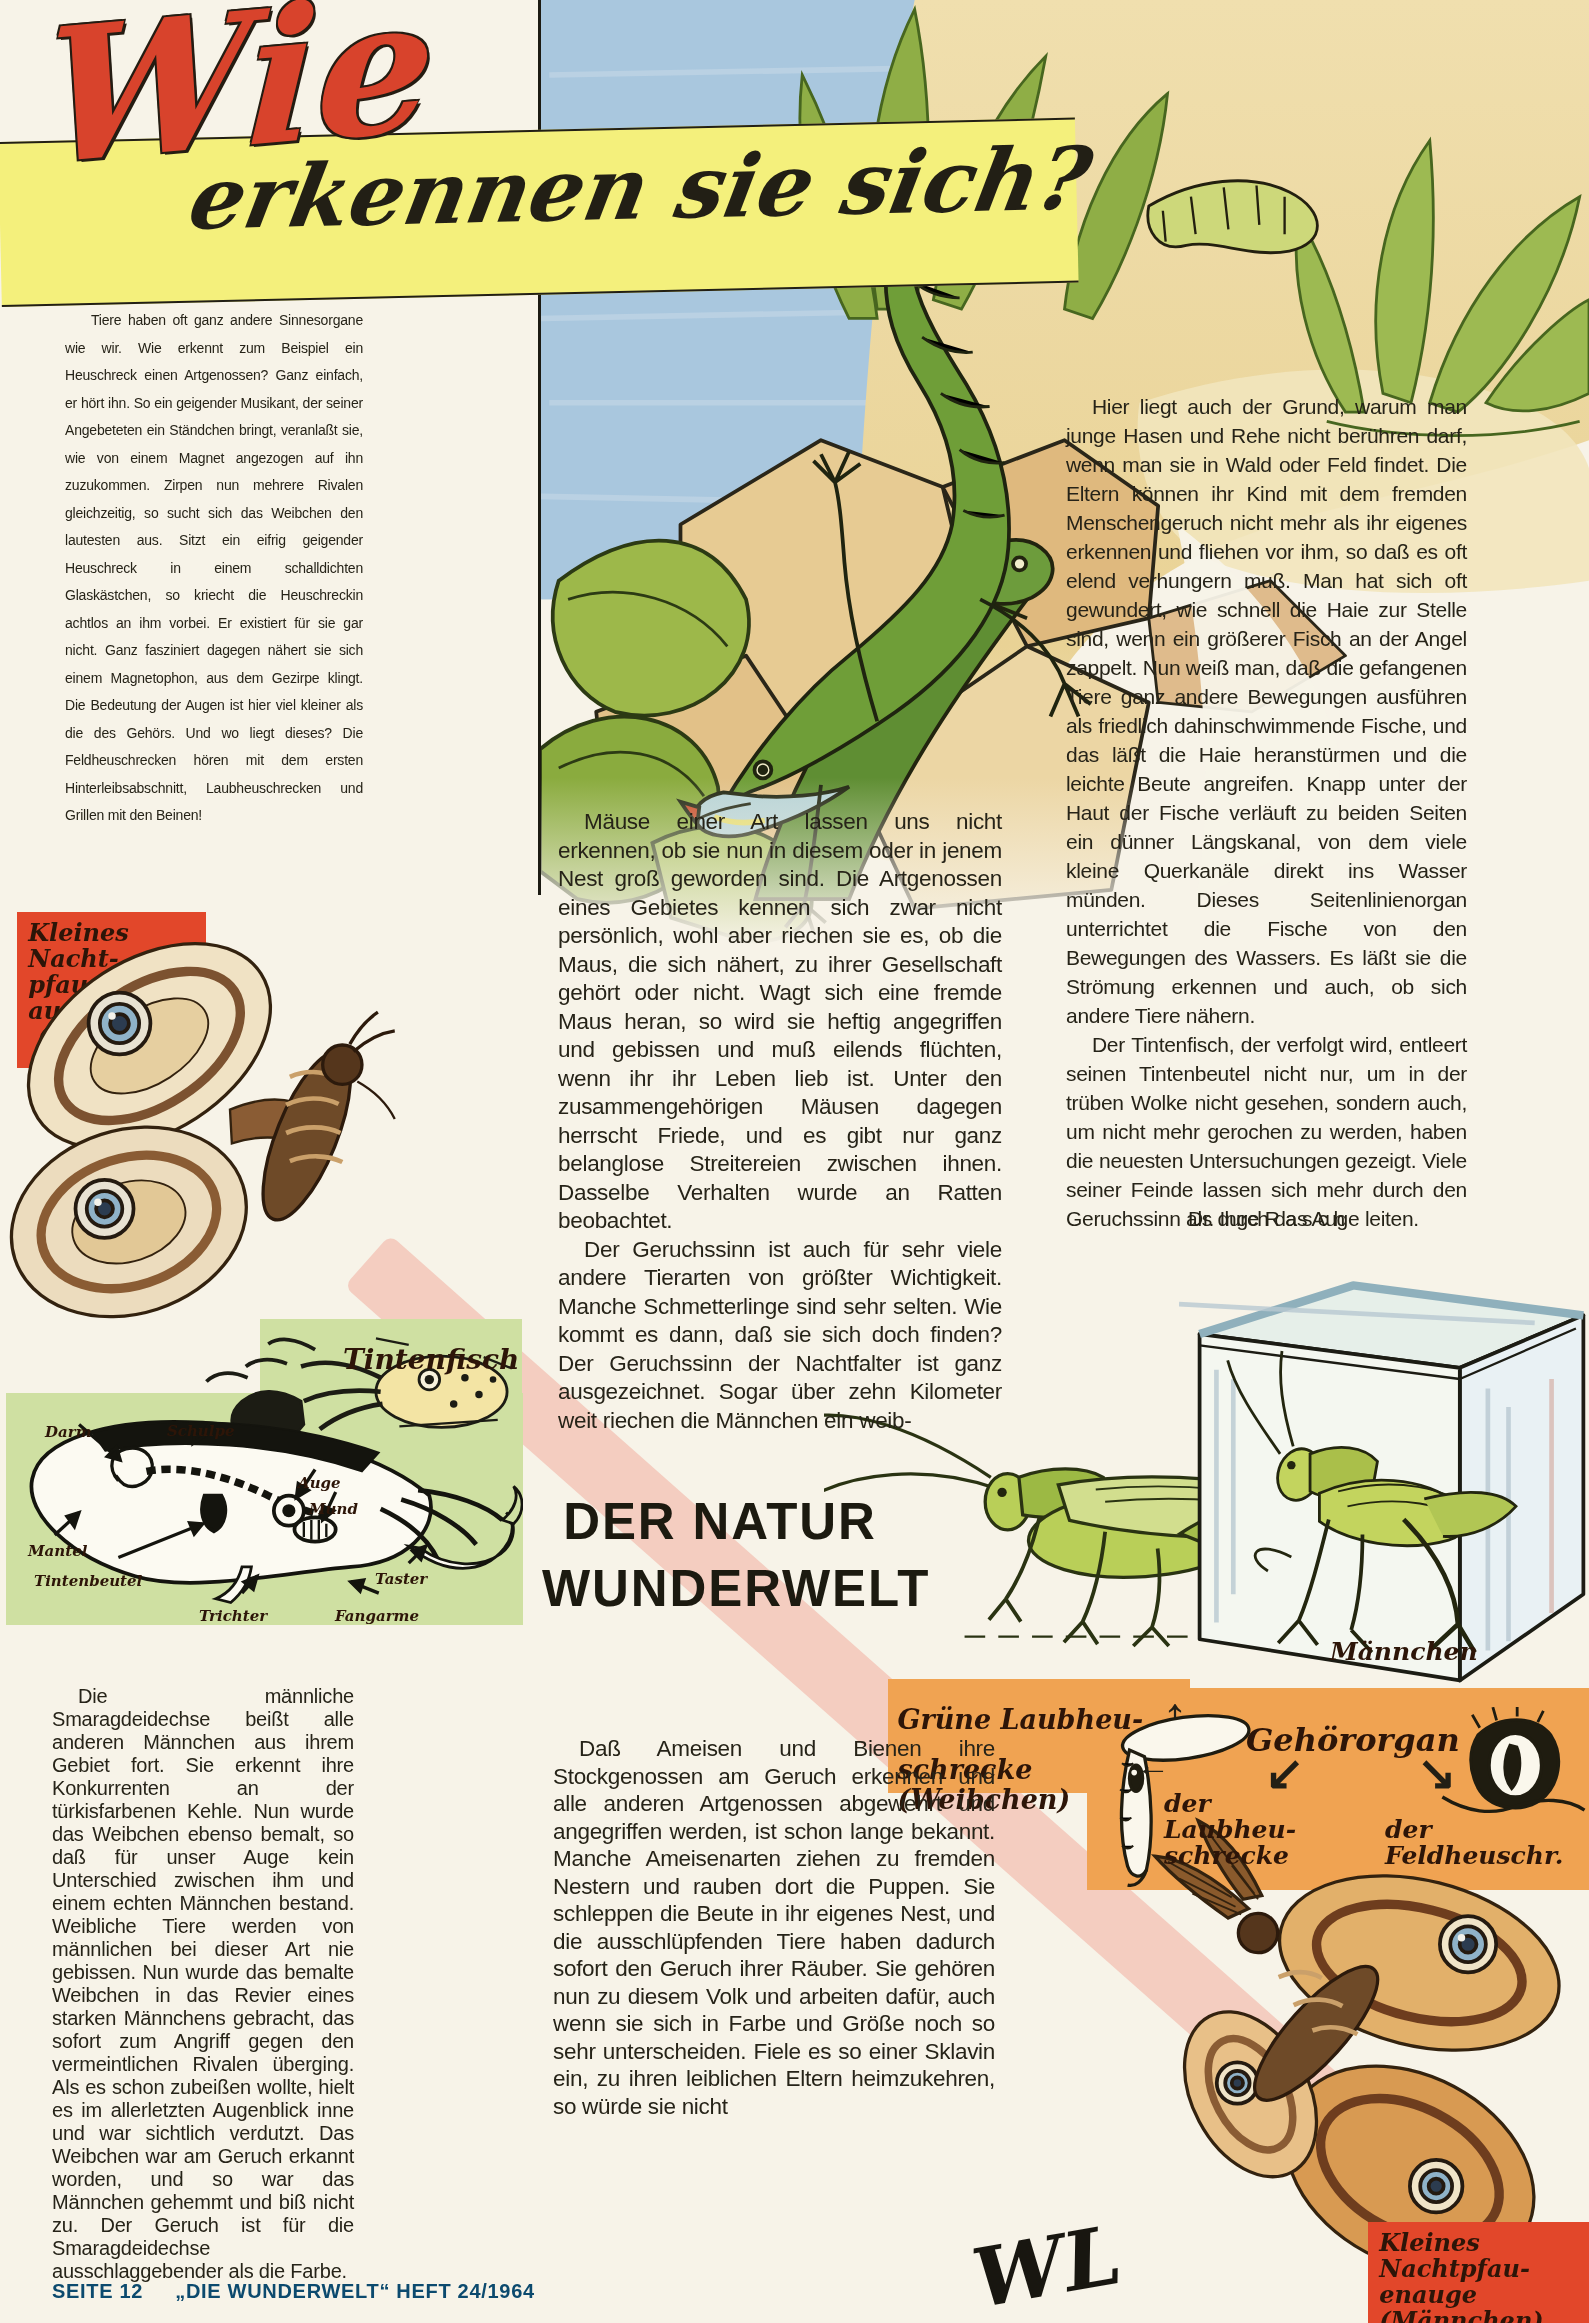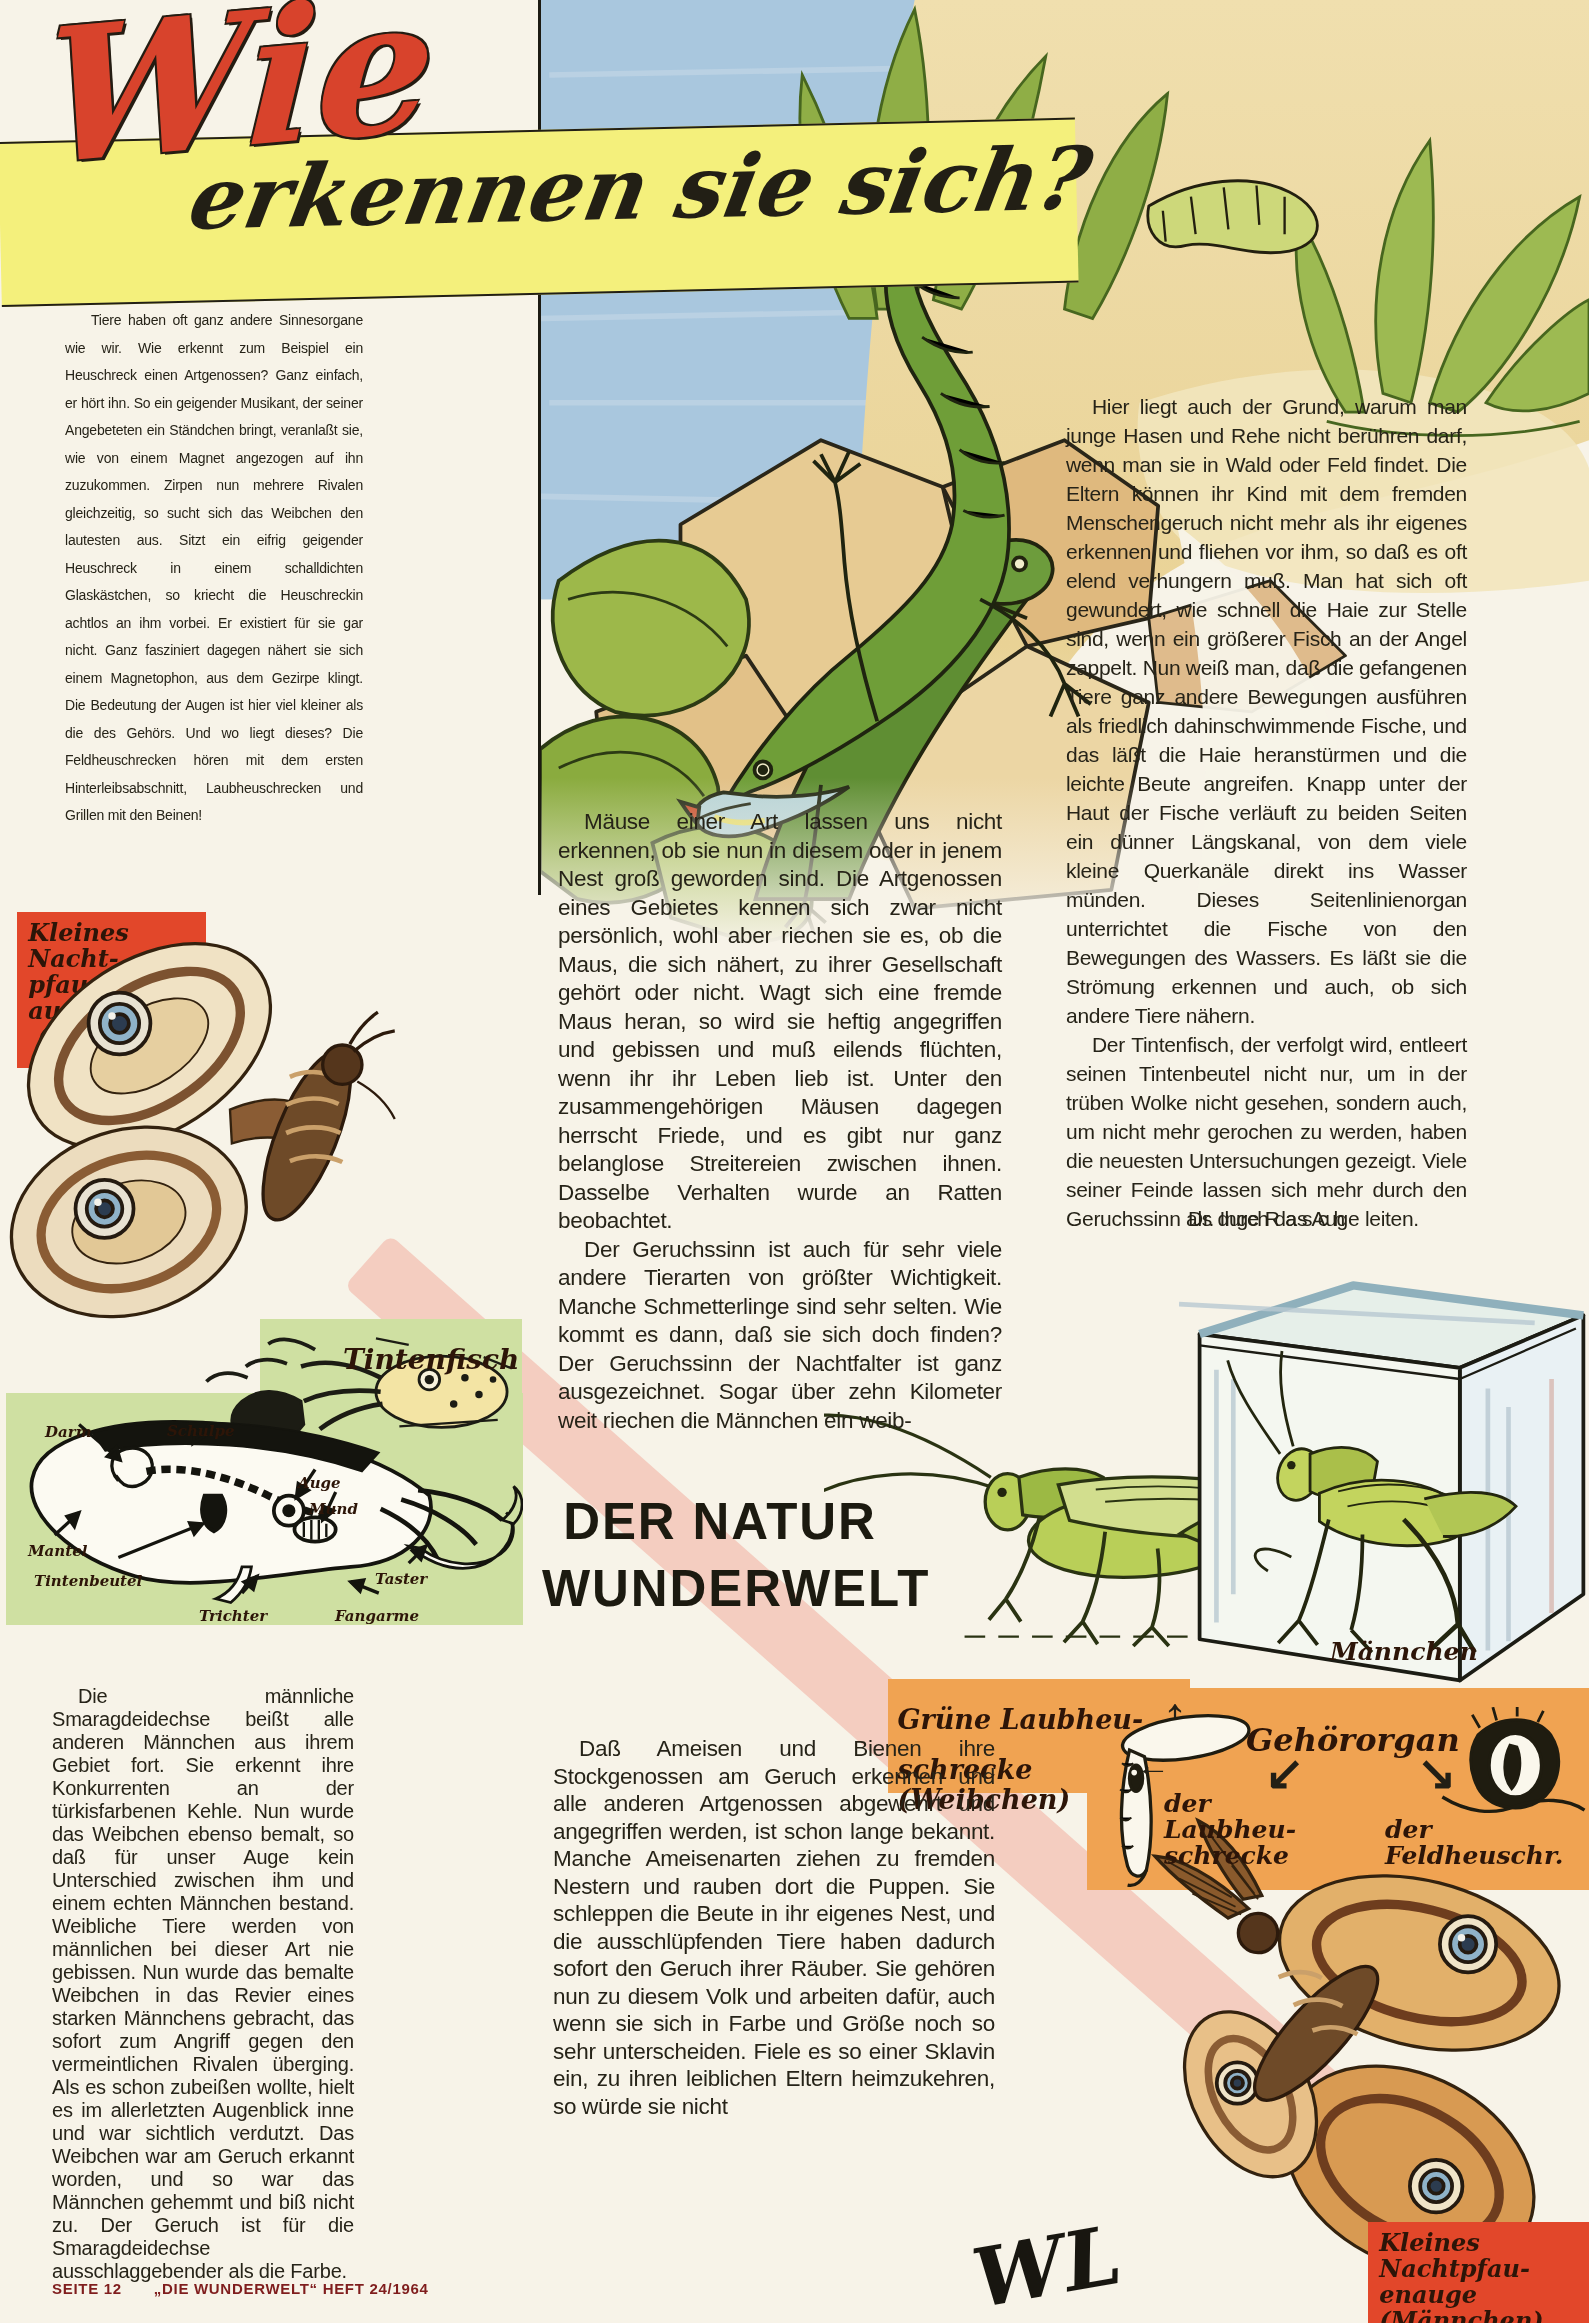--- a/index.html
+++ b/index.html
@@ -39,21 +39,21 @@
   .redbox div{font-size:24px;line-height:26px;}
   .box-mothf{left:17px;top:892px;width:167px;height:141px;}
   .box-mothm{left:1368px;top:2202px;width:200px;height:111px;}
   .greenbox{background:var(--green);z-index:2;}
   .orangebox{background:var(--orange);z-index:3;}
   .lbl{z-index:7;white-space:nowrap;}
   .lbl div{font-size:25px;line-height:26px;}
   .rule{left:538px;top:0;width:2.8px;height:895px;background:#1c1a12;z-index:2;}
   .pink{left:203px;top:1659px;width:1307px;height:69px;background:var(--pink);opacity:.85;
         transform:rotate(41.5deg);border-radius:9.4px;z-index:1;}
-  .footer{left:52px;top:2280px;font-size:15px;font-weight:700;letter-spacing:0.7px;z-index:6;color:#7f1d1d;}
+  .footer{left:52px;top:2280px;font-size:20px;font-weight:700;letter-spacing:0.7px;z-index:6;color:#0c4a6e;}
   .footer span{margin-right:32px;}
   .sig{left:973px;top:2219px;font-family:"DejaVu Serif",serif;font-style:italic;font-weight:700;
        font-size:81px;transform:rotate(-10deg);z-index:6;color:#181610;}
   .arrow-big{font-size:47px;font-weight:700;color:#221f15;z-index:7;}
   svg{display:block;}
 </style>
 </head>
 <body>
 
 <div class="abs" style="left:540px;top:0;width:1049px;height:946px;z-index:1;">

